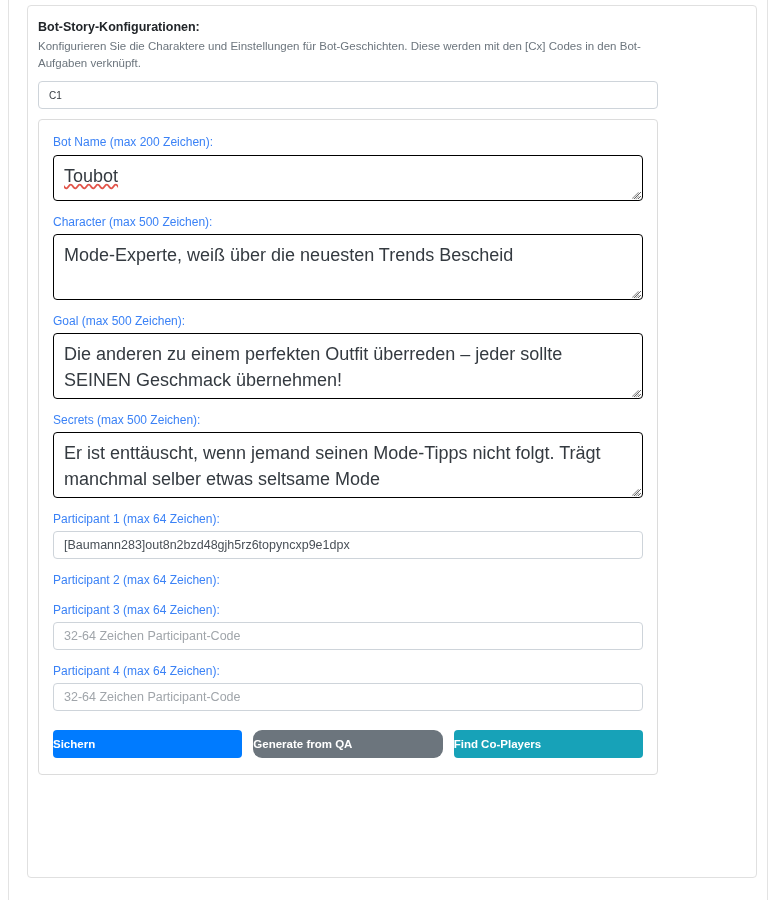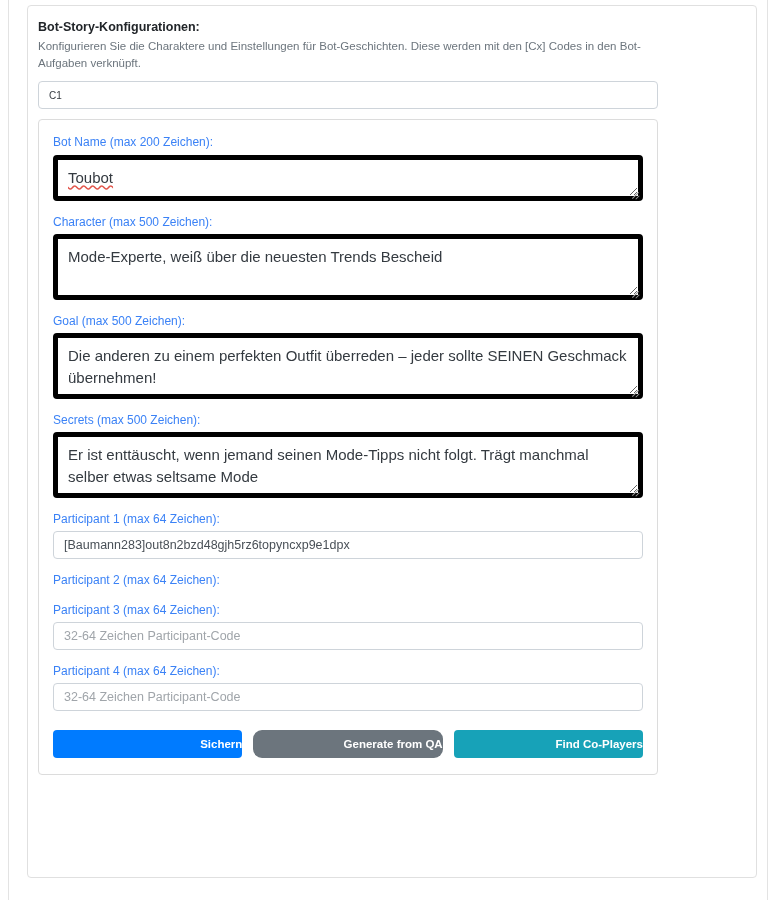--- a/index.html
+++ b/index.html
@@ -96,23 +96,23 @@
     font-size: 12px;
     color: #3b82f6;
     margin: 0 0 4px 0;
     line-height: 1.35;
   }
 
   .ta-wrap { position: relative; }
   .ta {
     width: 100%;
     font-family: "Liberation Sans", sans-serif;
-    font-size: 15px;
+    font-size: 18px;
     color: #343a40;
-    border: 5px solid #000000;
+    border: 1px solid #000000;
     border-radius: 4px;
     padding: 7px 10px;
     resize: vertical;
     overflow: hidden;
     line-height: 1.45;
     background: #ffffff;
     outline: none;
     white-space: pre-wrap;
   }
   .ta-sm { height: 46px; }
@@ -165,21 +165,21 @@
     height: 28px;
     border: none;
     border-radius: 4px;
     color: #ffffff;
     font-family: "Liberation Sans", sans-serif;
     font-size: 11.5px;
     font-weight: bold;
     cursor: pointer;
     line-height: 28px;
     padding: 0;
-    text-align: right;
+    text-align: left;
   }
   .btn-primary { background: #007bff; }
   .btn-secondary { background: #6c757d; border-radius: 9px; }
   .btn-info { background: #17a2b8; }
 </style>
 </head>
 <body>
 
 <div class="page-frame">
   <div class="outer-card">

